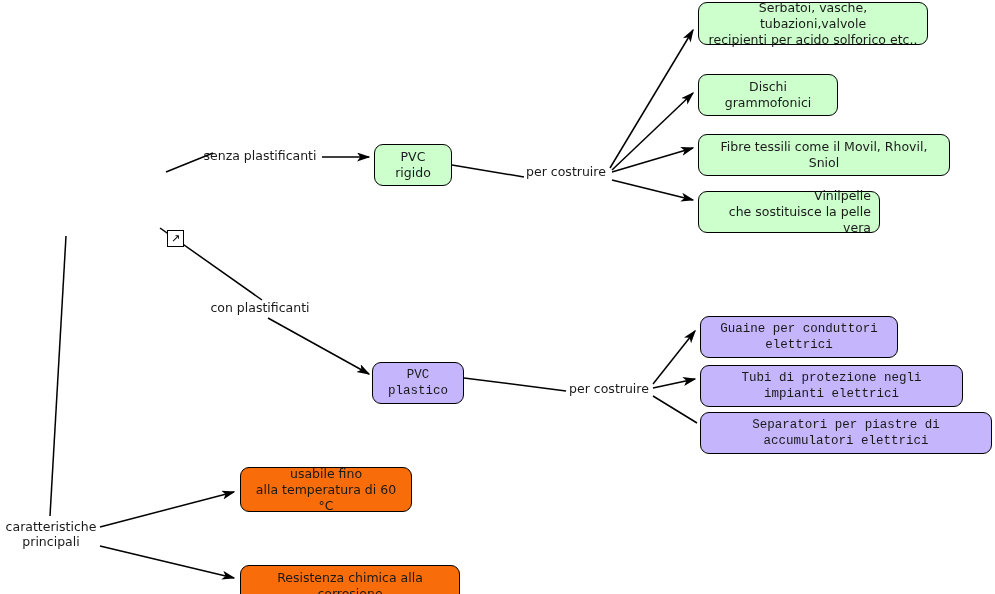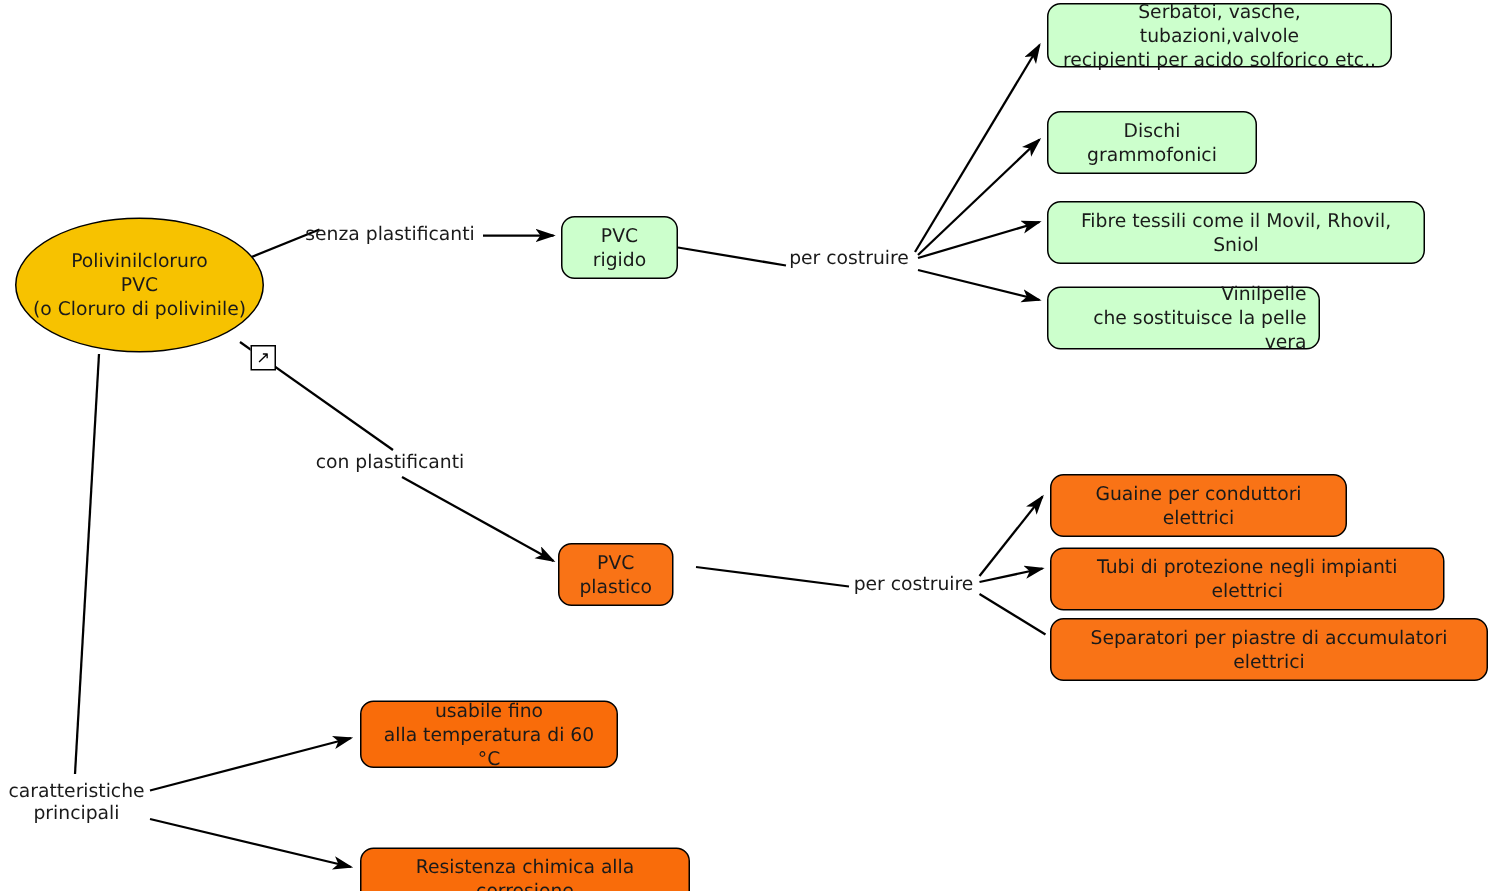--- a/index.html
+++ b/index.html
@@ -35,21 +35,21 @@
     align-items: center;
     justify-content: center;
     text-align: center;
     color: #1a1a1a;
     font-size: 12.5px;
     line-height: 16px;
     white-space: pre-line;
     padding: 20px 8px;
   }
   .node.green  { background: #ccffcc; }
-  .node.cyan   { background: #f97316; }
+  .node.cyan   { background: #c4b5fd; font-family: Liberation Mono, monospace; }
   .node.orange { background: #f96c0a; }
 
   .ellipse {
     position: absolute;
     box-sizing: border-box;
     background: #f7c200;
     border: 1.6px solid #000000;
     border-radius: 50%;
     display: flex;
     align-items: center;
@@ -109,38 +109,35 @@
         <path d="M 612,180 L 693,200" marker-end="url(#arrowhead)"></path>
         <path d="M 464,378 L 566,391"></path>
         <path d="M 653,384 L 695,331" marker-end="url(#arrowhead)"></path>
         <path d="M 653,388 L 695,379" marker-end="url(#arrowhead)"></path>
         <path d="M 653,396 L 697,423"></path>
         <path d="M 100,527 L 234,492" marker-end="url(#arrowhead)"></path>
         <path d="M 100,546 L 234,578" marker-end="url(#arrowhead)"></path>
       </g>
   </svg>
 
-  <div class="ellipse" id="root-node" style="left: 10px; top: 145px; width: 166px; height: 90px; background: rgb(247, 194, 0);">Polivinilcloruro
-PVC
-(o Cloruro di polivinile)</div>
 
   <div class="link-badge" id="link-badge" style="left: 167px; top: 230px;">↗</div>
 
   <div id="labels">
       <div class="edge-label" style="left: 203px; top: 148px; width: 114px;">senza plastificanti</div>
       <div class="edge-label" style="left: 210px; top: 300px; width: 100px;">con plastificanti</div>
       <div class="edge-label" style="left: 525px; top: 164px; width: 82px;">per costruire</div>
       <div class="edge-label" style="left: 568px; top: 381px; width: 82px;">per costruire</div>
       <div class="edge-label" style="left: 3px; top: 519px; width: 96px;">caratteristiche
 principali</div>
     </div>
 
   <div id="nodes">
       <div class="node green" style="left: 374px; top: 144px; width: 78px; height: 29px;">PVC rigido</div>
-      <div class="node cyan" style="left: 372px; top: 362px; width: 77px; height: 29px;">PVC plastico</div>
+      <div class="node cyan" style="left: 372px; top: 362px; width: 92px; height: 29px;">PVC plastico</div>
       <div class="node green" style="left: 698px; top: 2px; width: 230px; height: 43px;">Serbatoi, vasche, tubazioni,valvole
 recipienti per acido solforico etc..</div>
       <div class="node green" style="left: 698px; top: 74px; width: 140px; height: 29px;">Dischi grammofonici</div>
       <div class="node green" style="left: 698px; top: 134px; width: 252px; height: 29px; text-align: center;">Fibre tessili come il Movil, Rhovil, Sniol</div>
       <div class="node green" style="left: 698px; top: 191px; width: 182px; height: 42px; text-align: right;">Vinilpelle
 che sostituisce la pelle vera</div>
       <div class="node cyan" style="left: 700px; top: 316px; width: 198px; height: 28px;">Guaine per conduttori elettrici</div>
       <div class="node cyan" style="left: 700px; top: 365px; width: 263px; height: 28px;">Tubi di protezione  negli impianti elettrici</div>
       <div class="node cyan" style="left: 700px; top: 412px; width: 292px; height: 28px;">Separatori per piastre di accumulatori elettrici</div>
       <div class="node orange" style="left: 240px; top: 467px; width: 172px; height: 45px;">usabile fino

